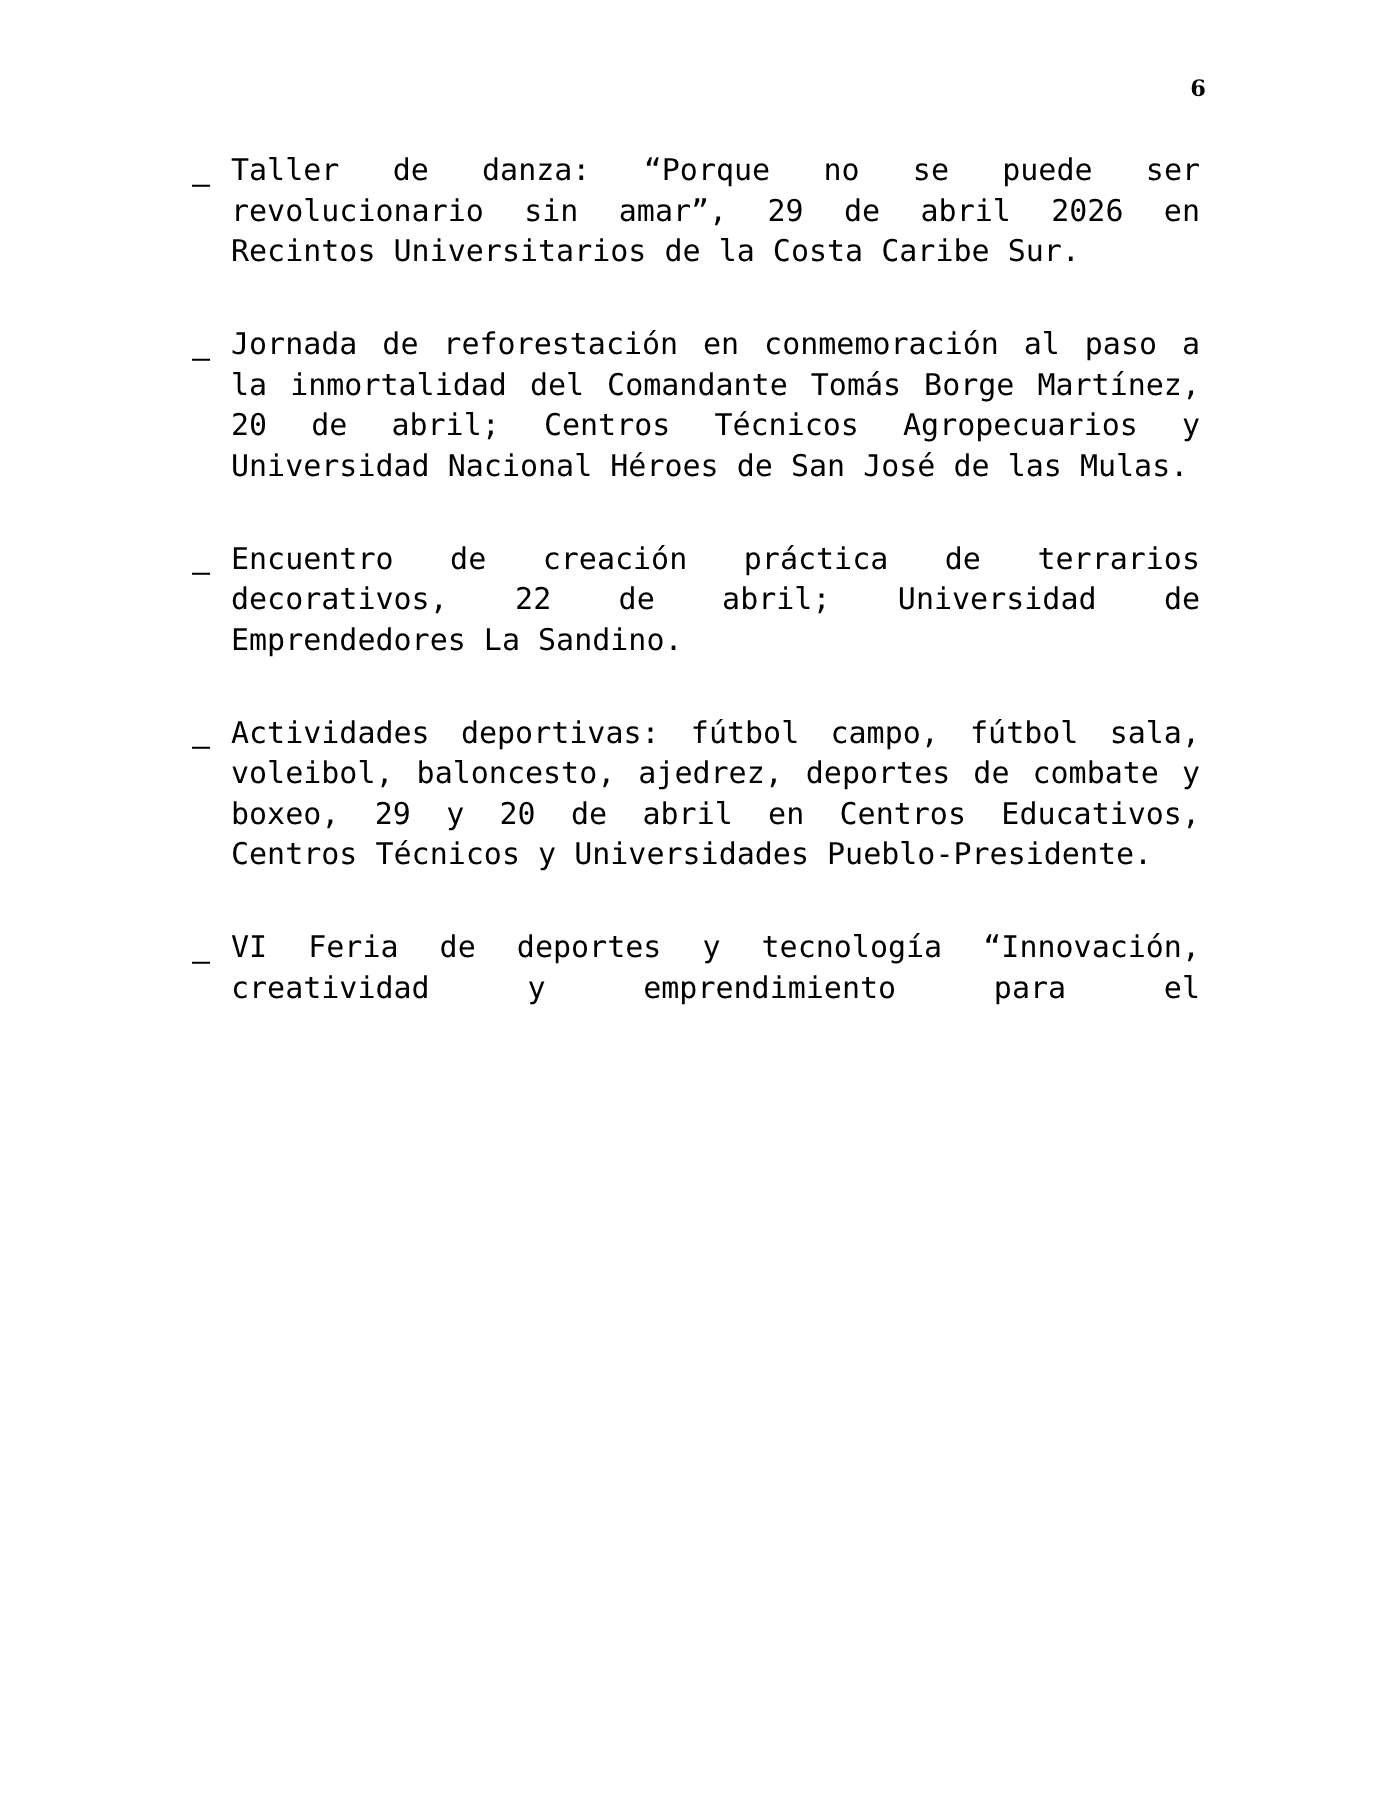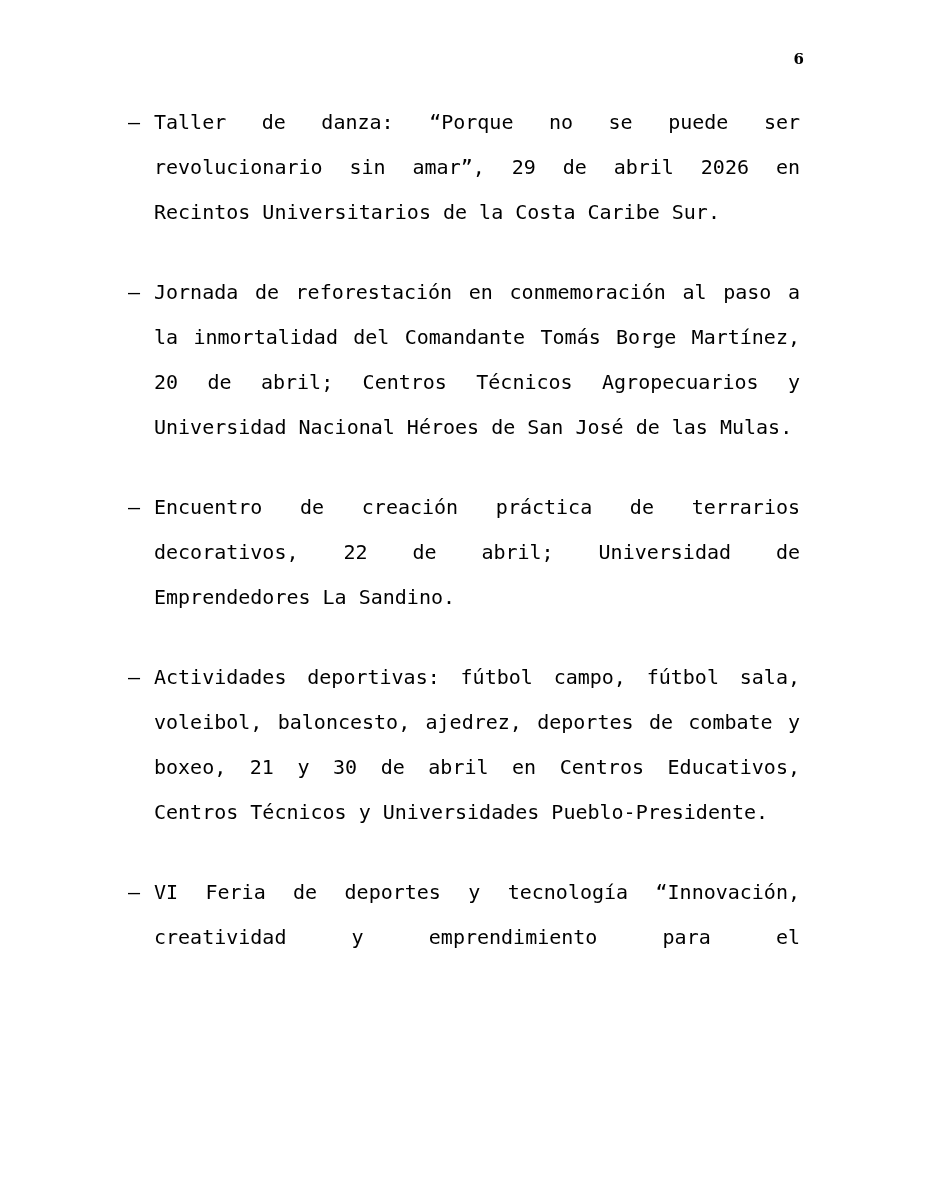--- a/index.html
+++ b/index.html
@@ -49,21 +49,21 @@
   .dash {
     flex: 0 0 auto;
     width: 26px;
     font-size: 20px;
     line-height: 45px;
     font-family: "DejaVu Sans Mono", "Liberation Mono", monospace;
   }
   .para {
     flex: 1 1 auto;
     font-size: 20px;
-    line-height: 45px;
+    line-height: 27px;
     text-align: justify;
     text-justify: inter-word;
     letter-spacing: 0px;
     word-spacing: 0px;
     hyphens: none;
   }
   
   .para.force-justify::after {
     content: "";
     display: inline-block;
@@ -89,21 +89,21 @@
       <span class="para">Jornada de reforestación en conmemoración al paso a la inmortalidad del Comandante Tomás Borge Martínez, 20 de abril; Centros Técnicos Agropecuarios y Universidad Nacional Héroes de San José de las Mulas.</span>
     </div>
 
     <div class="bullet-item">
       <span class="dash">–</span>
       <span class="para">Encuentro de creación práctica de terrarios decorativos, 22 de abril; Universidad de Emprendedores La Sandino.</span>
     </div>
 
     <div class="bullet-item">
       <span class="dash">–</span>
-      <span class="para">Actividades deportivas: fútbol campo, fútbol sala, voleibol, baloncesto, ajedrez, deportes de combate y boxeo, 21 y 30 de abril en Centros Educativos, Centros Técnicos y Universidades Pueblo-Presidente.</span>
+      <span class="para">Actividades deportivas: fútbol campo, fútbol sala, voleibol, baloncesto, ajedrez, deportes de combate y boxeo, 29 y 20 de abril en Centros Educativos, Centros Técnicos y Universidades Pueblo-Presidente.</span>
     </div>
 
     <div class="bullet-item">
       <span class="dash">–</span>
       <span class="para force-justify">VI Feria de deportes y tecnología “Innovación, creatividad y emprendimiento para el</span>
     </div>
 
   </div>
 </div>
 

